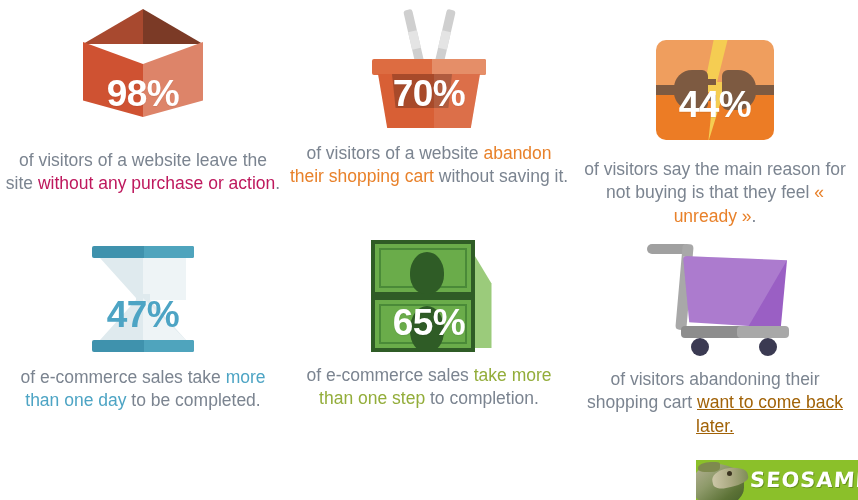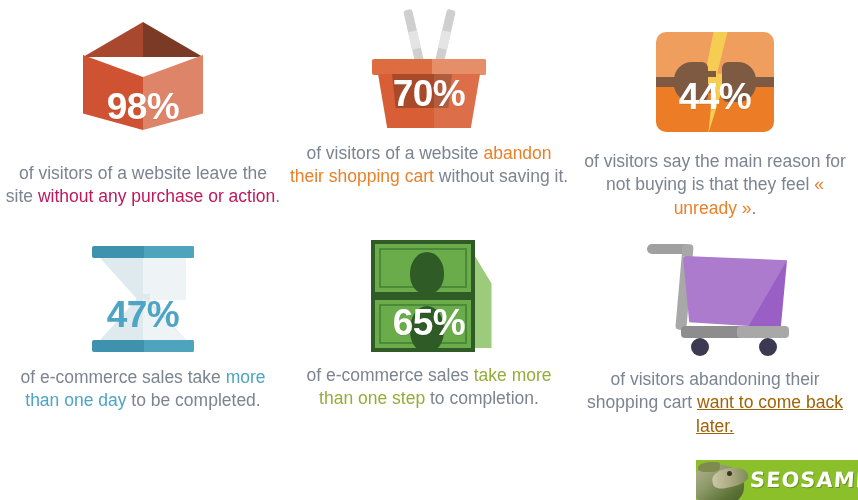--- a/index.html
+++ b/index.html
@@ -312,21 +312,21 @@
     text-shadow: 1px 1px 0 rgba(60,90,10,0.45);
     transform: skewX(-4deg);
     white-space: nowrap;
   }
 </style>
 </head>
 <body>
 
 <div class="grid">
 
-  <div class="panel" style="padding-top:20px;">
+  <div class="panel" style="padding-top:7px;">
     <div class="icon-wrap" style="height:132px;">
       <div class="icon-box">
         <div class="top-left-half"></div>
         <div class="top-right-half"></div>
         <div class="face-l"></div>
         <div class="face-r"></div>
       </div>
       <div class="pct" style="top:68px;">98%</div>
     </div>
     <div class="caption" style="margin-top:10px;">
@@ -349,21 +349,21 @@
         <div class="body-shade"></div>
         <div class="body-hi"></div>
       </div>
       <div class="pct" style="top:75px;">70%</div>
     </div>
     <div class="caption" style="margin-top:10px;">
       <span class="normal">of visitors of a website </span><span class="hl-orange">abandon their shopping cart</span><span class="normal"> without saving it.</span>
     </div>
   </div>
 
-  <div class="panel" style="padding-top:8px;">
+  <div class="panel" style="padding-top:8px;justify-content:flex-end;">
     <div class="icon-wrap" style="height:132px;">
       <div class="icon-plug" style="margin-bottom:8px;">
         <div class="bg">
           <div class="bolt"></div>
         </div>
         <div class="plug-l">
           <div class="head"></div>
           <div class="cord"></div>
           <div class="pin1"></div>
           <div class="pin2"></div>

